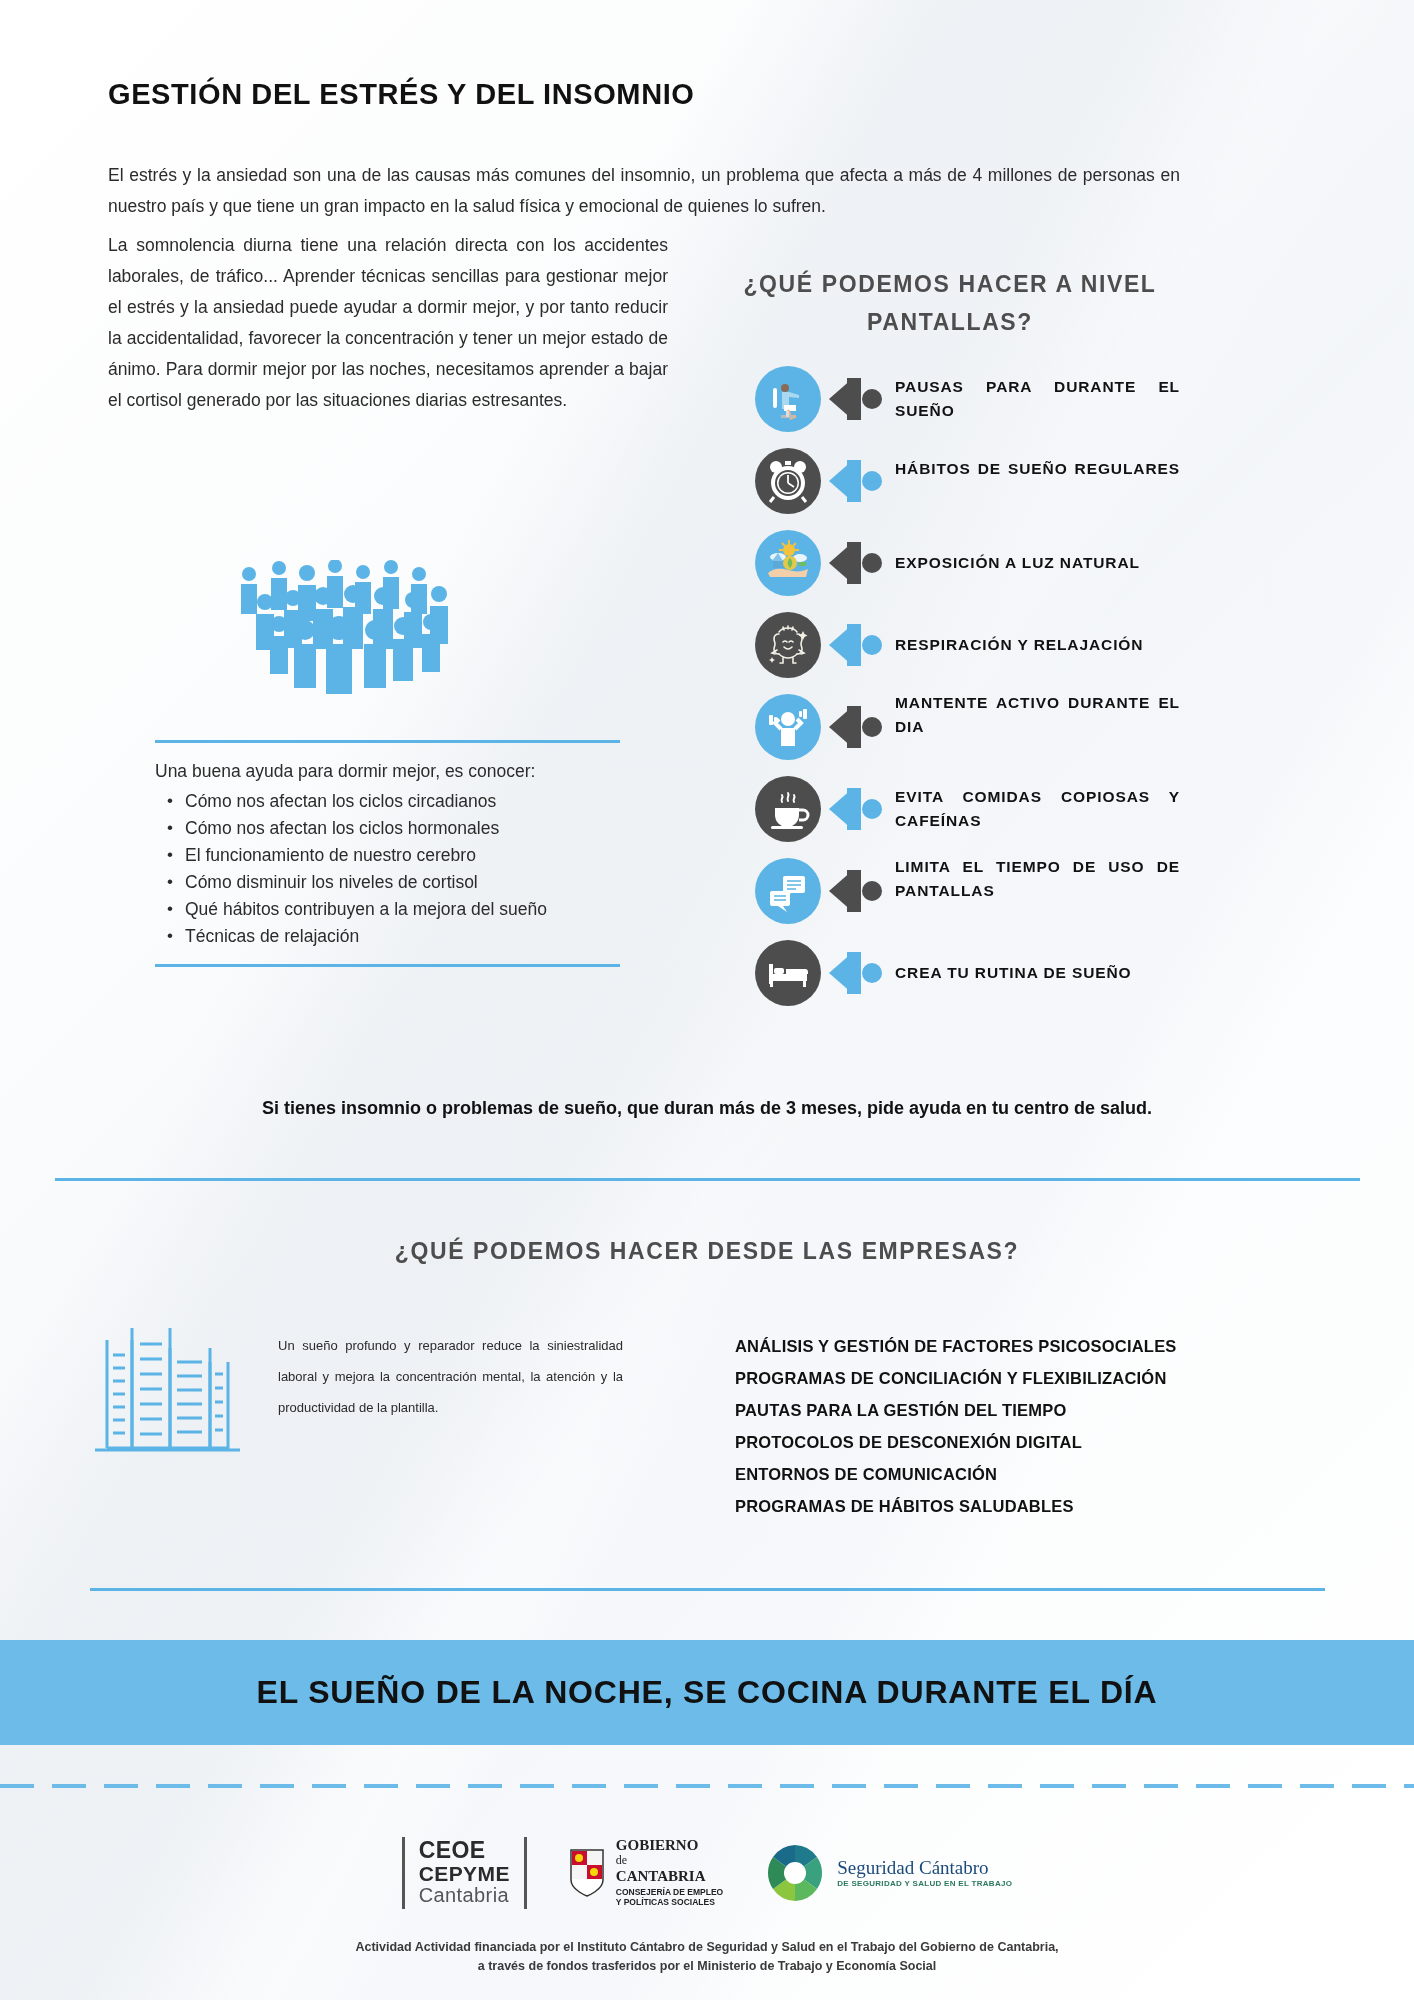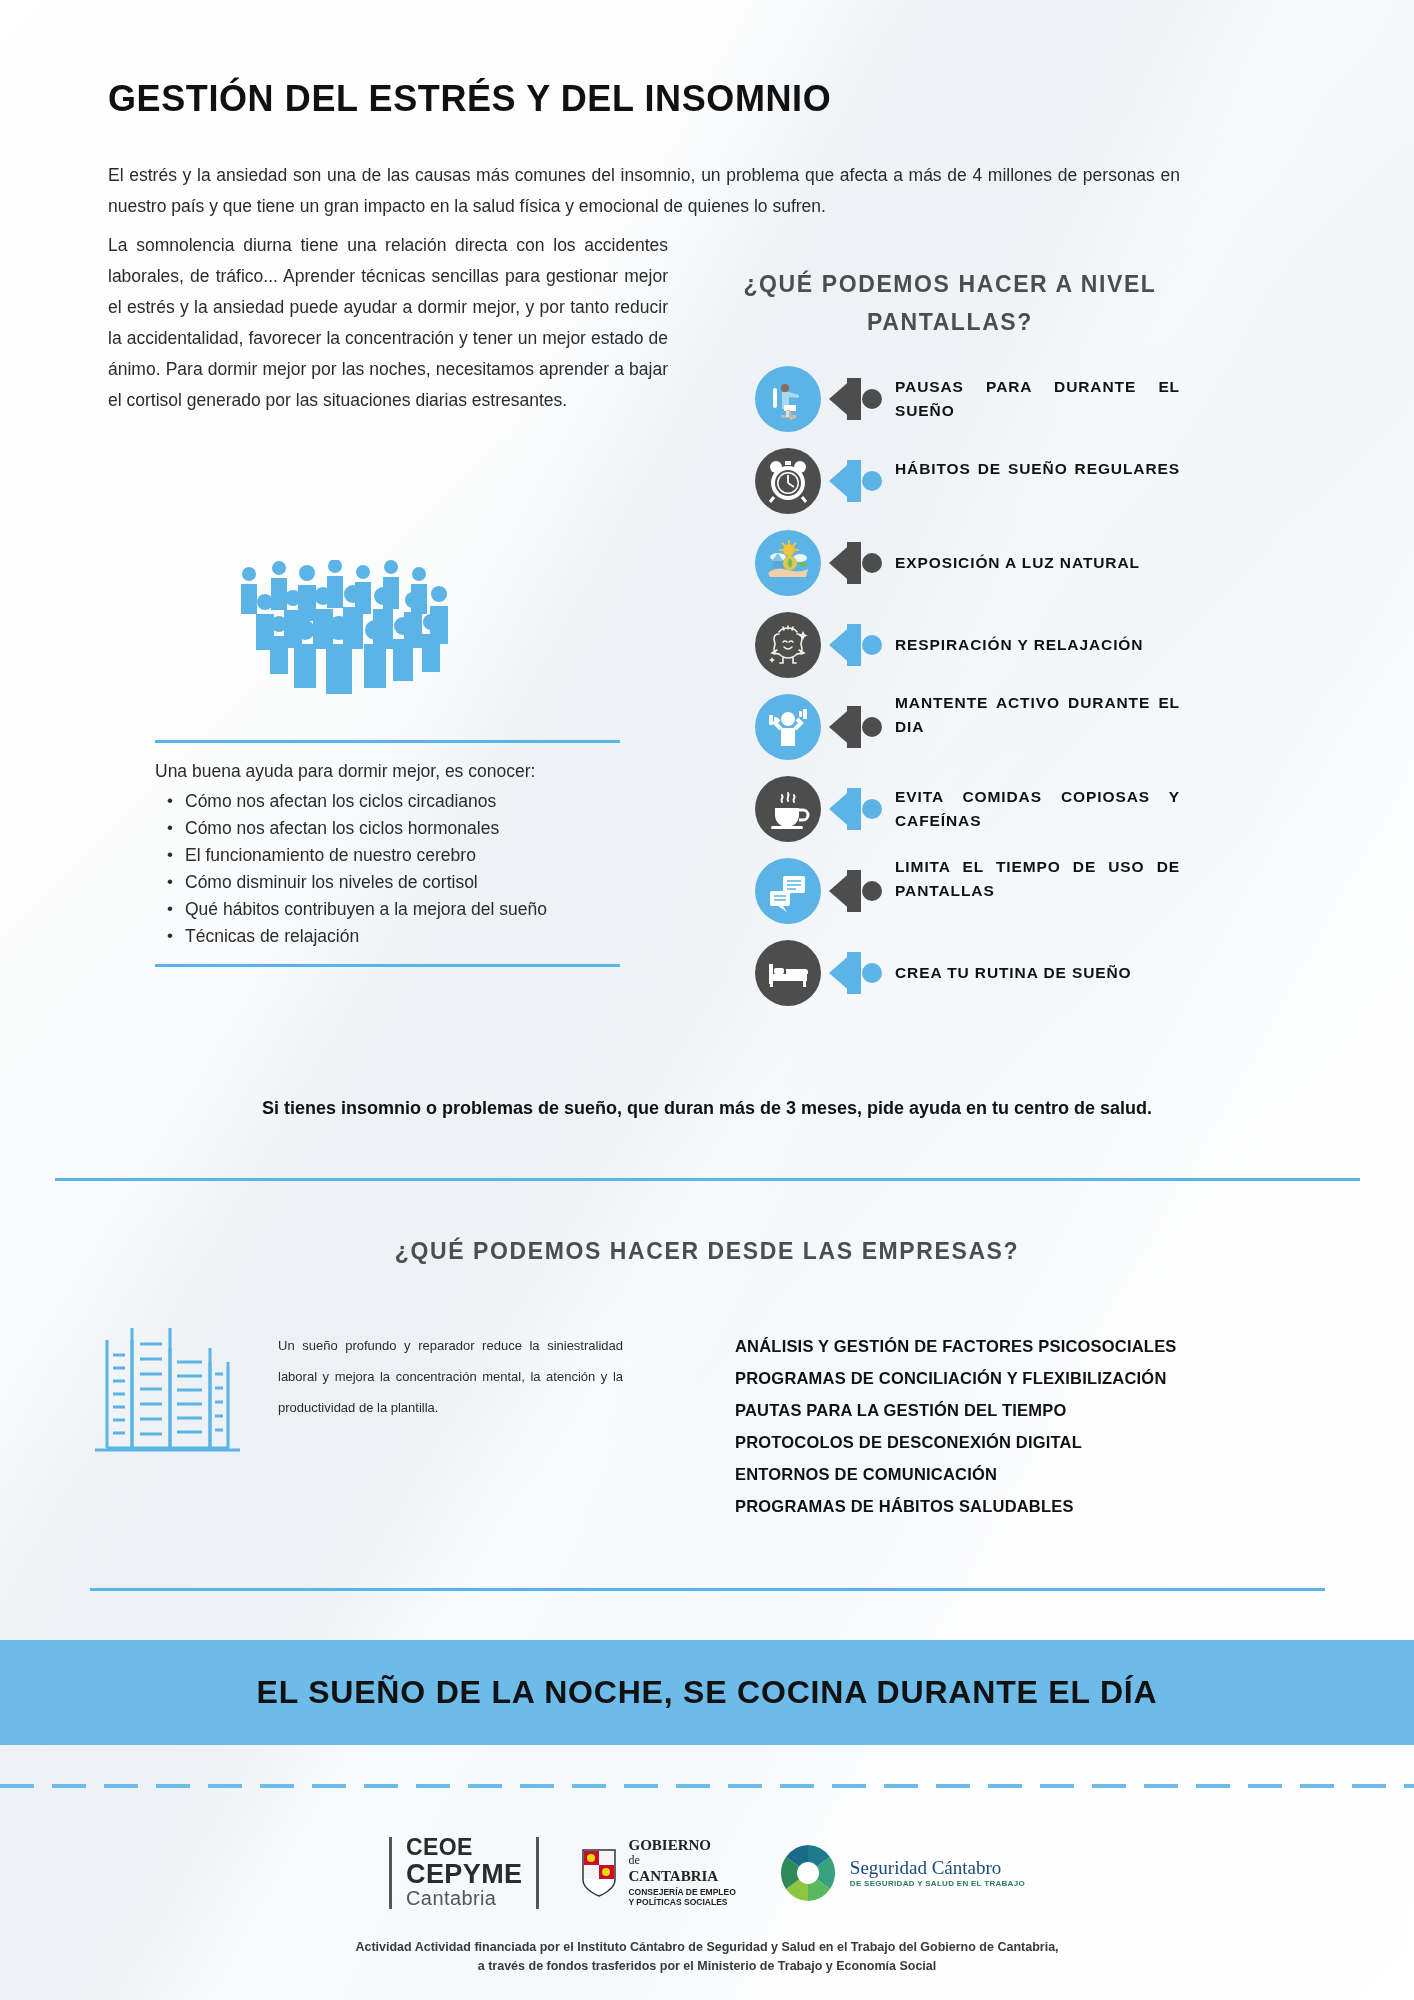--- a/index.html
+++ b/index.html
@@ -21,21 +21,21 @@
     background:
       linear-gradient(118deg, rgba(240,243,246,0) 30%, rgba(236,240,244,0.85) 38%, rgba(236,240,244,0.85) 46%, rgba(240,243,246,0) 54%),
       linear-gradient(118deg, rgba(240,243,246,0) 52%, rgba(243,246,249,0.7) 58%, rgba(243,246,249,0.7) 68%, rgba(240,243,246,0) 74%);
     pointer-events: none;
   }
   .content { position: relative; z-index: 2; }
 
   
   .title {
     position: absolute; left: 108px; top: 78px;
-    font-size: 36px; font-weight: bold; letter-spacing: 0.6px;
+    font-size: 29px; font-weight: bold; letter-spacing: 0.6px;
     color: #111111;
   }
   
   .intro {
     position: absolute; left: 108px; top: 160px; width: 1072px;
     font-size: 17.5px; line-height: 31px; color: #2b2b2b;
     text-align: justify;
   }
   
   .left-para {
@@ -118,21 +118,21 @@
 
   
   .logos {
     position: absolute; left: 0; top: 1820px; width: 1414px; height: 105px;
     display: flex; align-items: center; justify-content: center; gap: 40px;
   }
   .logo-ceoe { display: flex; align-items: center; gap: 14px; }
   .logo-ceoe .bar { width: 3px; height: 72px; background: #555; }
   .logo-ceoe .txt { line-height: 1.04; }
   .logo-ceoe .l1 { font-size: 23px; font-weight: bold; color: #2b2b2b; letter-spacing: 0.4px; }
-  .logo-ceoe .l2 { font-size: 27px; font-weight: bold; color: #2b2b2b; letter-spacing: 0.4px; }
+  .logo-ceoe .l2 { font-size: 21px; font-weight: bold; color: #2b2b2b; letter-spacing: 0.4px; }
   .logo-ceoe .l3 { font-size: 20px; color: #555; letter-spacing: 0.4px; }
   .logo-ceoe .bar2 { width: 3px; height: 72px; background: #555; }
 
   .logo-gob { display: flex; align-items: center; gap: 9px; }
   .logo-gob .txt { line-height: 1.15; }
   .logo-gob .g1 { font-size: 15px; font-weight: bold; color: #222; font-family: "Liberation Serif", serif; }
   .logo-gob .g2 { font-size: 12px; color: #222; font-family: "Liberation Serif", serif; }
   .logo-gob .g3 { font-size: 15px; font-weight: bold; color: #222; font-family: "Liberation Serif", serif; }
   .logo-gob .g4 { font-size: 8.5px; font-weight: bold; color: #222; margin-top: 3px; }
   .logo-gob .g5 { font-size: 8.5px; font-weight: bold; color: #222; }

